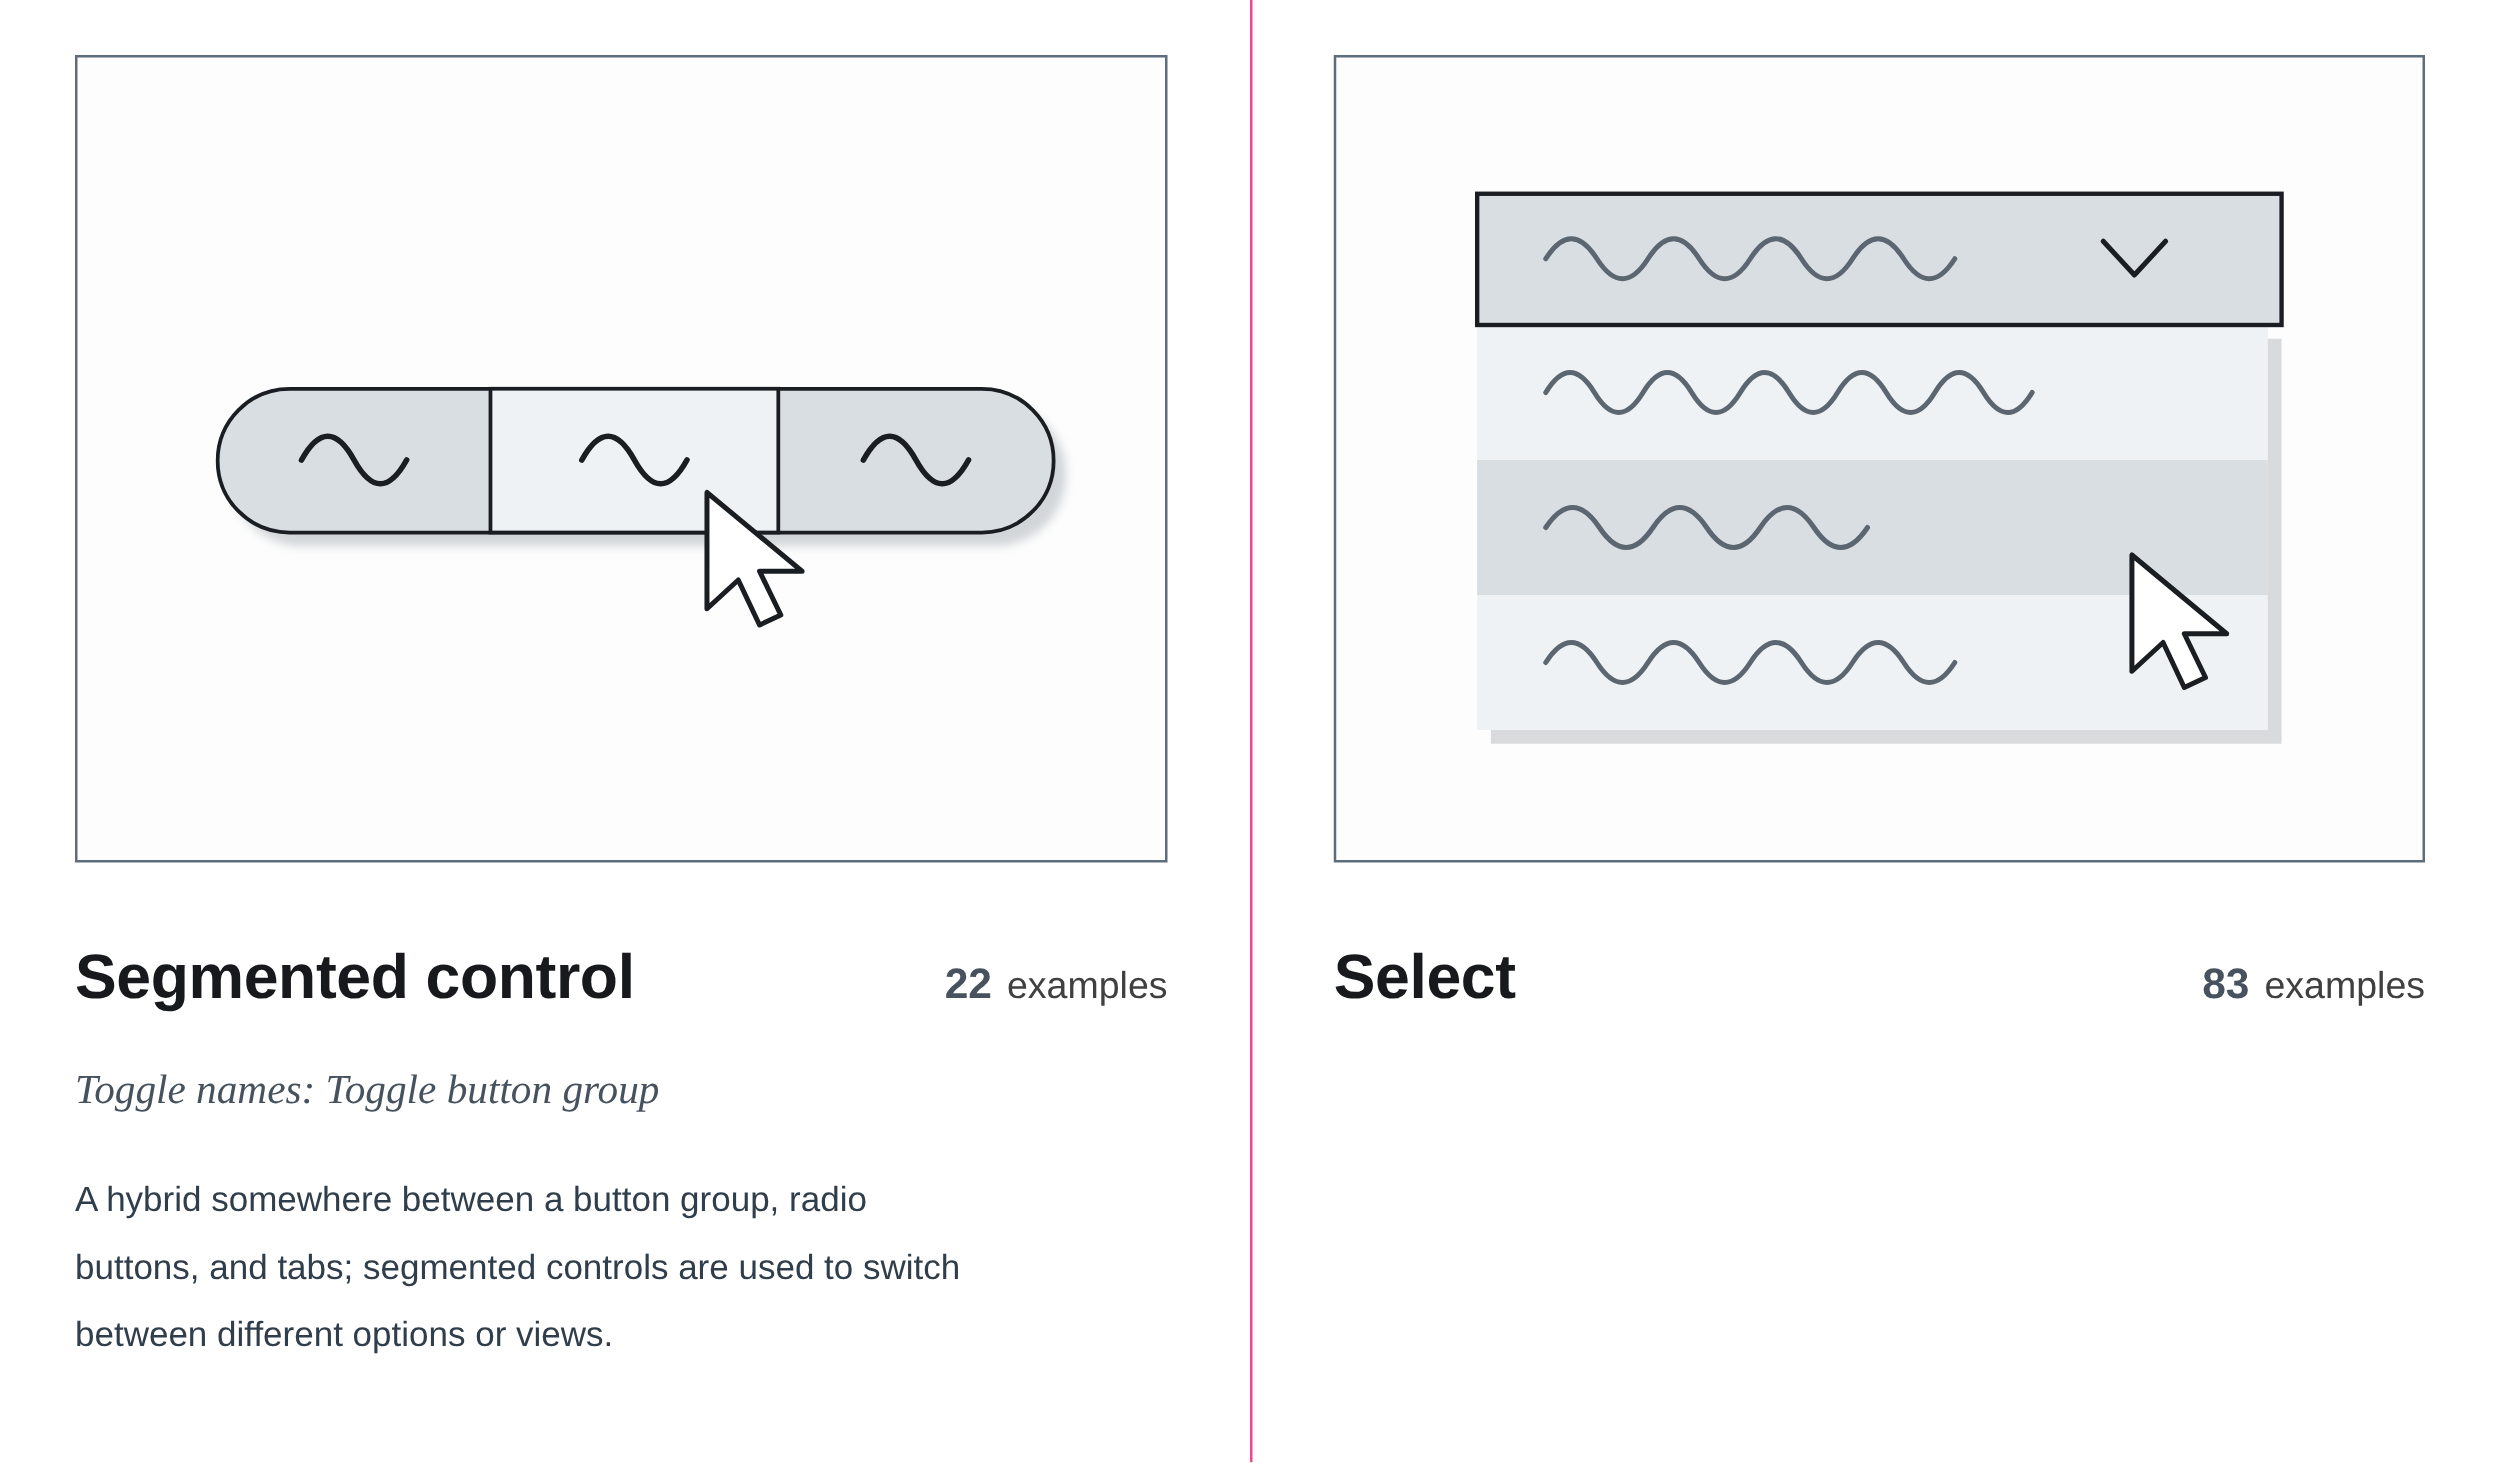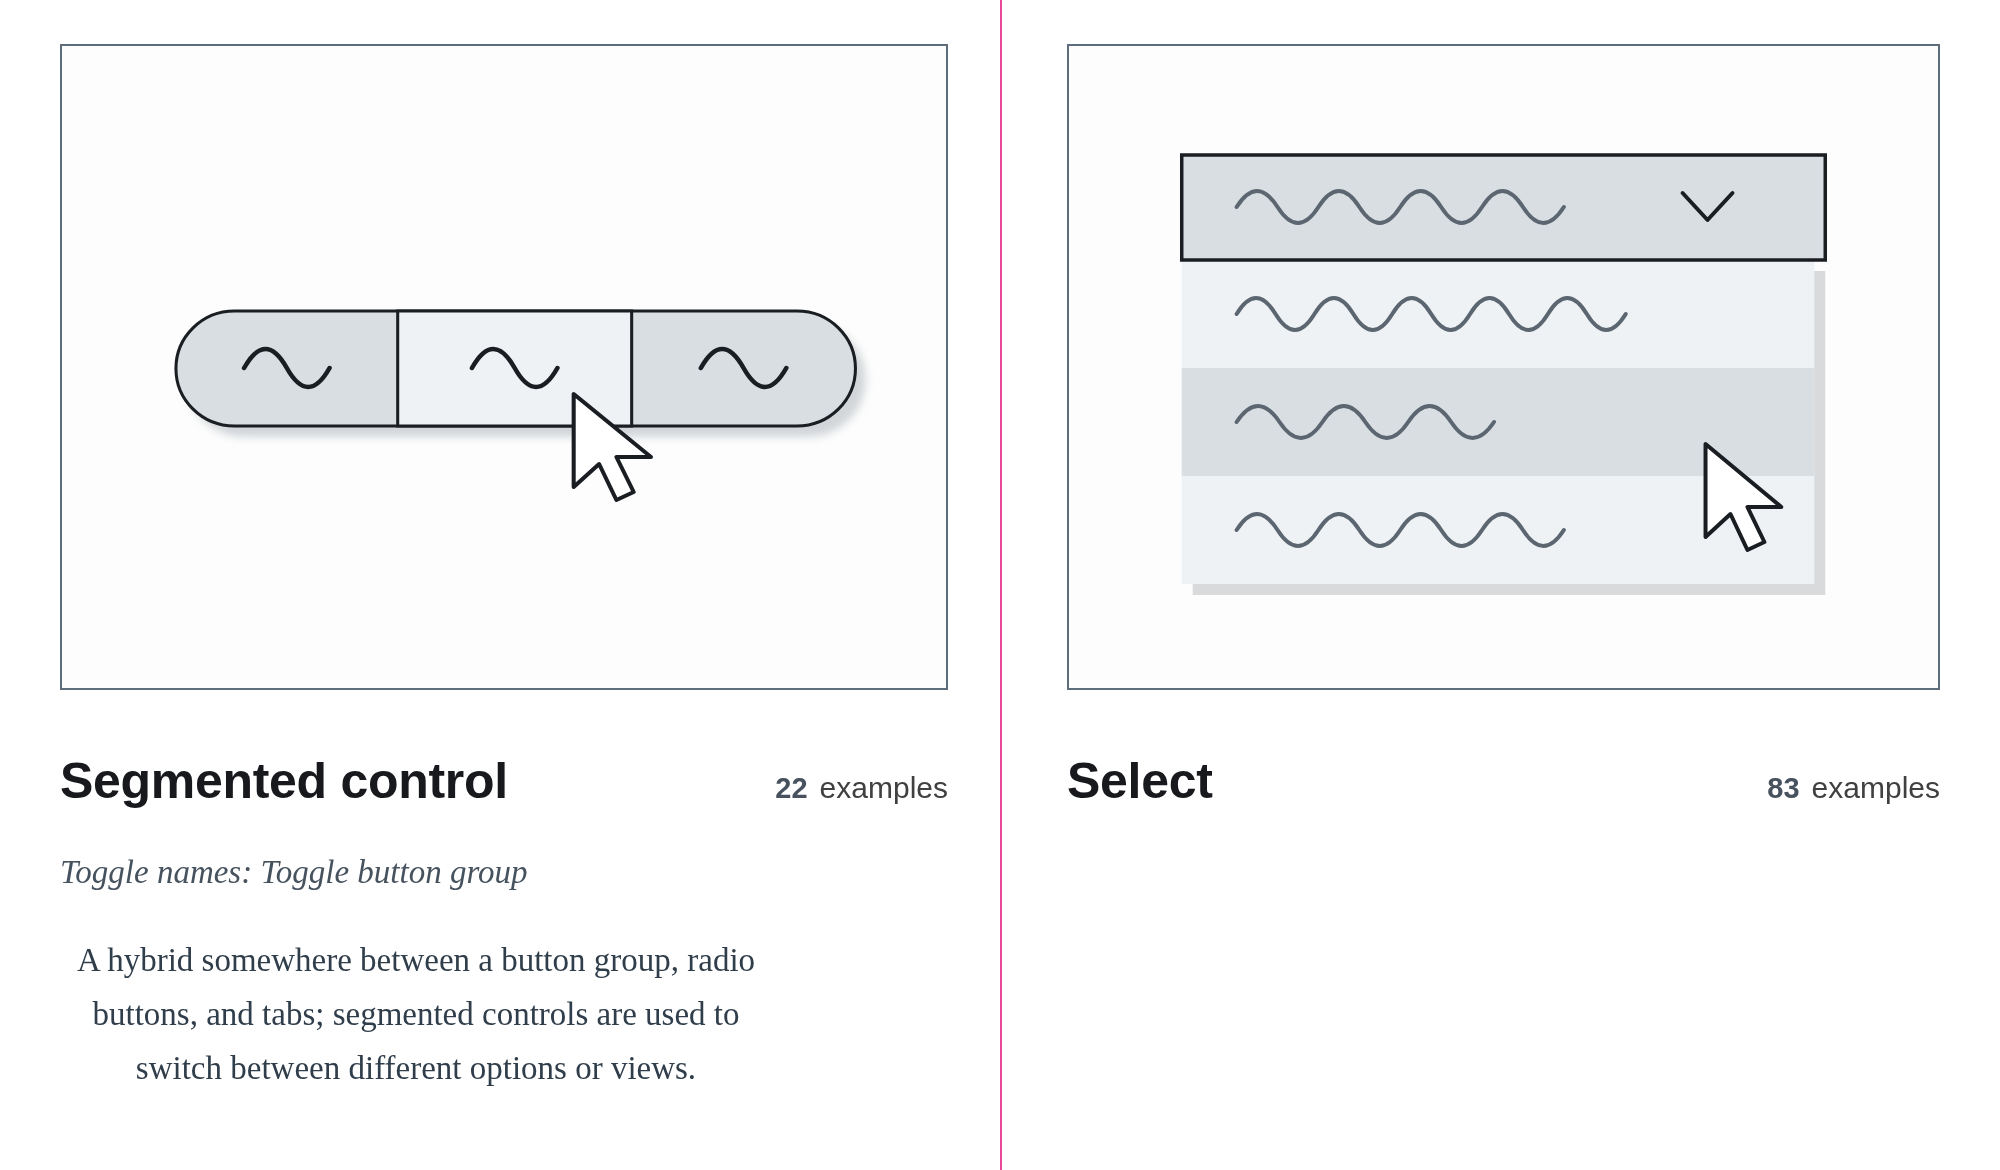--- a/index.html
+++ b/index.html
@@ -8,21 +8,21 @@
     width: 2000px; height: 1170px;
     background: #ffffff;
     font-family: "Liberation Sans", sans-serif;
     overflow: hidden;
   }
   .gallery {
     display: grid;
     grid-template-columns: 1000px 1000px;
     height: 1170px;
   }
-  .card { padding: 44px 52px 0 60px; }
+  .card { padding: 44px 66px 0 60px; }
   .card.right {
     border-left: 2px solid #ec4899;
     padding: 44px 60px 12px 65px;
   }
   .frame {
     width: 100%;
     height: 646px;
     border: 2px solid #5e6d7c;
     background: #fdfdfd;
     cursor: pointer;
@@ -37,37 +37,36 @@
   }
   .card-title {
     margin: 0;
     font-size: 50px;
     font-weight: 600;
     letter-spacing: -0.3px;
     color: #17191d;
     cursor: pointer;
   }
   .examples { margin: 0; display: flex; align-items: baseline; gap: 12px; }
-  .examples-count { font-size: 29px; font-weight: 700; color: #47525e; }
+  .examples-count { font-size: 34px; font-weight: 700; color: #47525e; }
   .examples-label { font-size: 30px; font-weight: 400; color: #404040; }
   .other-names {
     margin: 44px 0 0 0;
     font-family: "Liberation Serif", serif;
     font-style: italic;
     font-size: 33px;
     color: #46525e;
   }
   .description {
     margin: 42px 0 0 0;
-    font-family: Liberation Serif, serif;
-    font-size: 33px;
+    font-family: Liberation Sans, sans-serif;
+    font-size: 28px;
     line-height: 54px;
     color: #303e4b;
     max-width: 712px;
-    text-align: center;
   }
 </style>
 </head>
 <body>
 
 <div class="gallery">
 
   <section class="card">
     <div class="frame">
       <svg viewBox="0 0 869 642" preserveAspectRatio="none">

